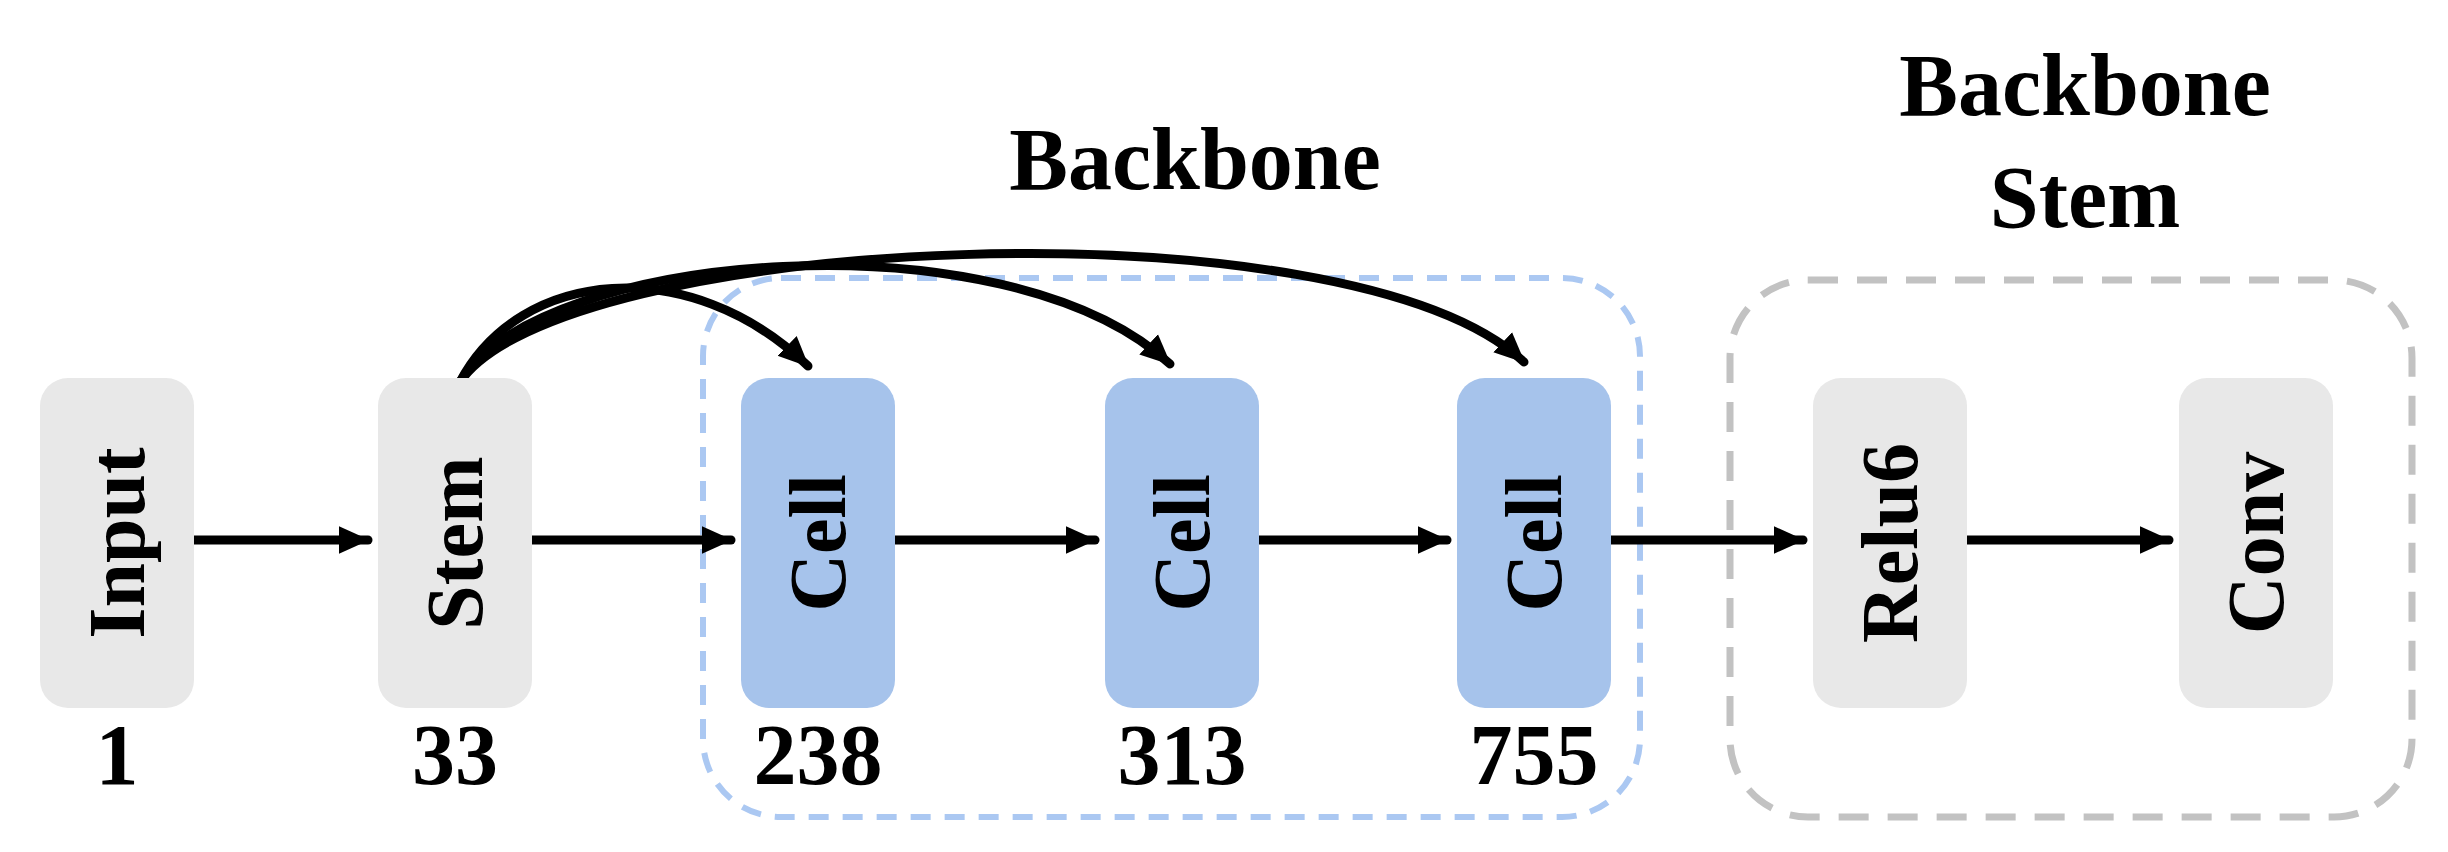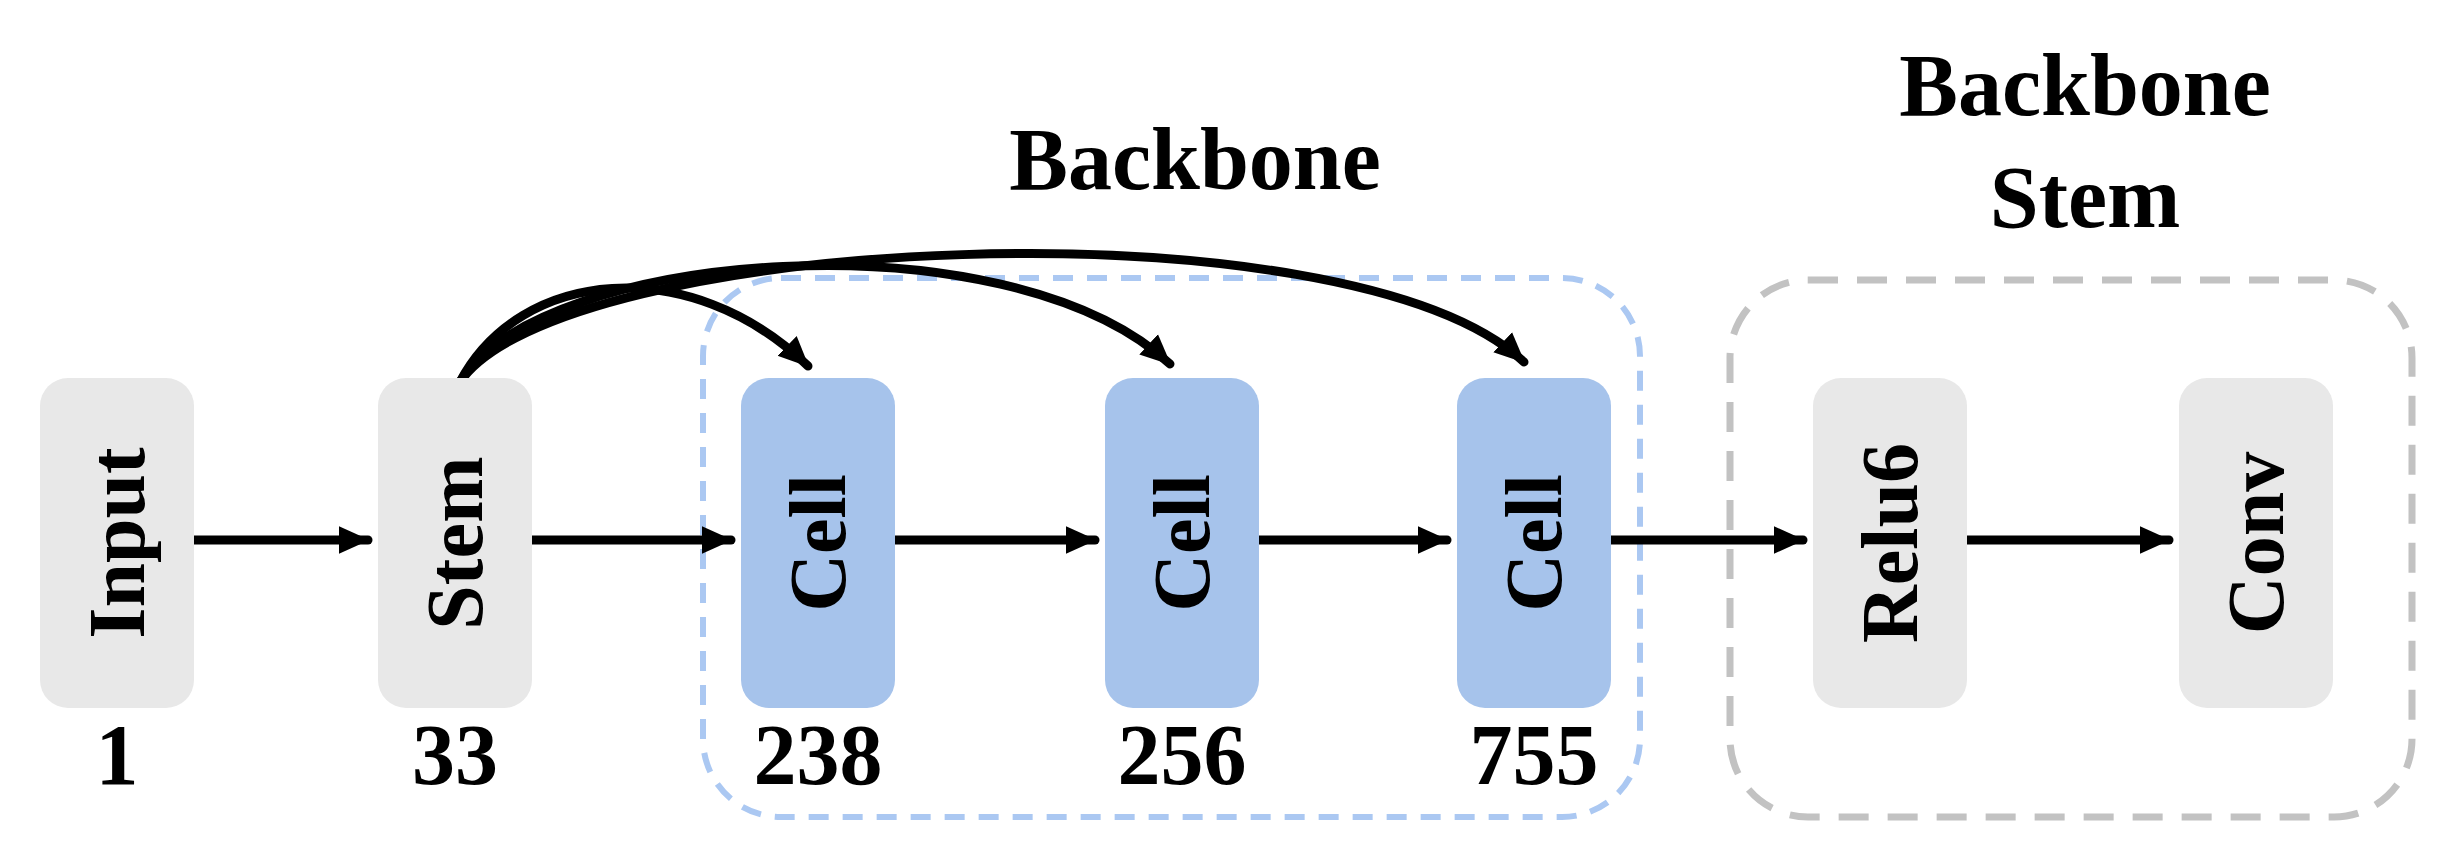--- a/index.html
+++ b/index.html
@@ -138,16 +138,16 @@
   <div class="block gray" style="left:1813px">
     <span class="block-label">Relu6</span>
   </div>
   <div class="block gray" style="left:2179px">
     <span class="block-label">Conv</span>
   </div>
 
   <div class="channel-number" style="left:117px">1</div>
   <div class="channel-number" style="left:455px">33</div>
   <div class="channel-number" style="left:818px">238</div>
-  <div class="channel-number" style="left:1182px">256</div>
+  <div class="channel-number" style="left:1182px">313</div>
   <div class="channel-number" style="left:1534px">755</div>
 
 </div>
 
 </body></html>

